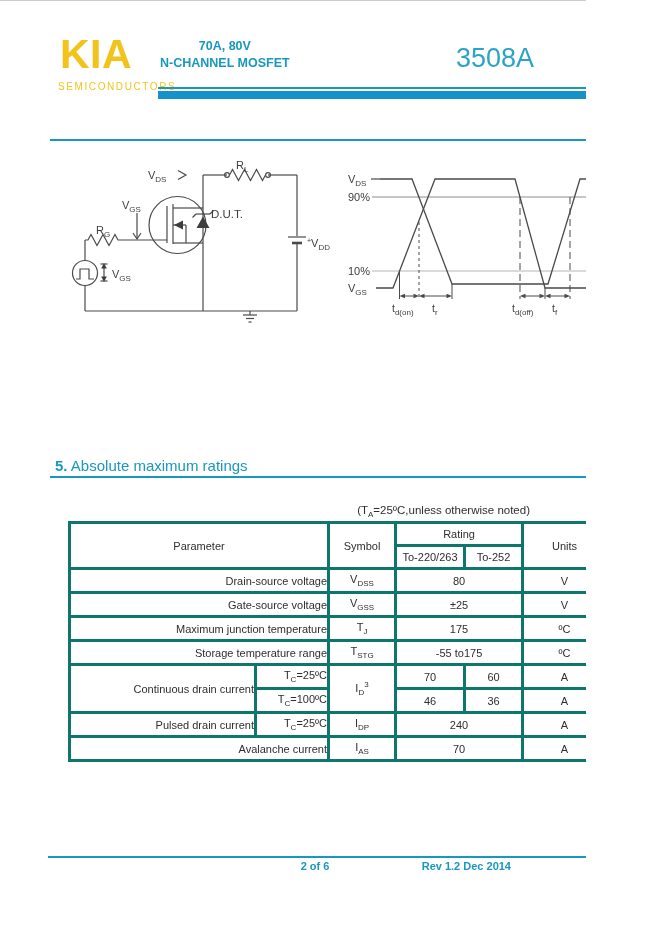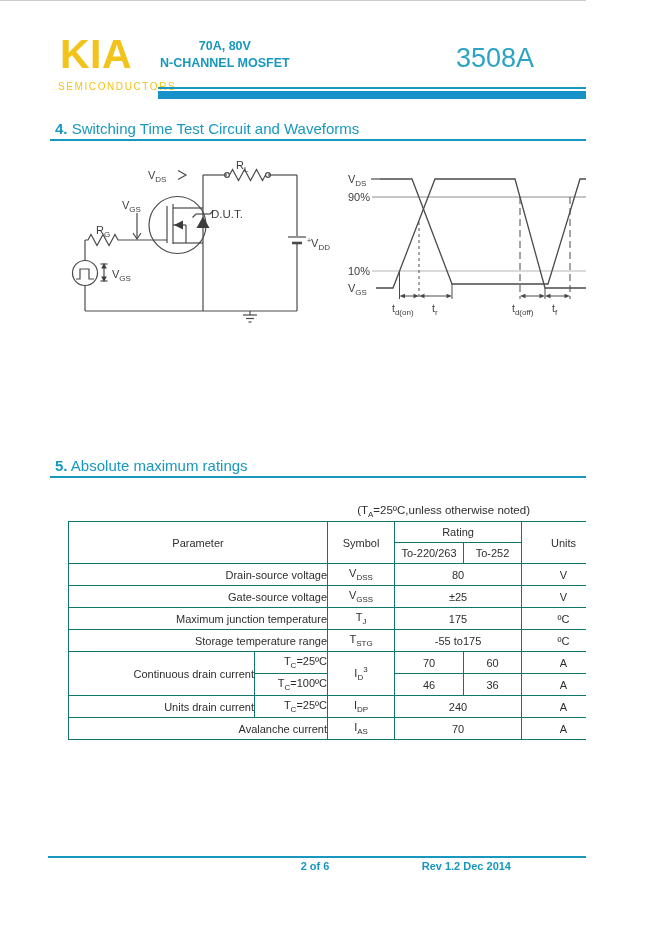--- a/index.html
+++ b/index.html
@@ -28,21 +28,21 @@
   #sec5-rule{top:475px;}
   
   .circuit{position:absolute;left:60px;top:150px;}
   .waveform{position:absolute;left:340px;top:155px;}
   svg text{fill:#3d3d3d;font-family:"Liberation Sans",sans-serif;}
   
   .note{position:absolute;top:503px;right:56px;font-size:11.5px;color:#2e2e2e;}
   .note sub{font-size:8px;}
   table.ratings{position:absolute;left:68px;top:520px;width:537px;
     border-collapse:collapse;table-layout:fixed;font-size:11px;color:#2e2e2e;}
-  table.ratings th,table.ratings td{border:1px solid #0f766e;font-weight:normal;padding:0;}
+  table.ratings th,table.ratings td{border:3px solid #0f766e;font-weight:normal;padding:0;}
   table.ratings th{height:20px;text-align:center;}
   table.ratings td{height:21px;}
   td.l{text-align:right;padding-left:7px;}
   td.c,th.c{text-align:center;}
   table.ratings sub{font-size:8px;}
   table.ratings sup{font-size:8px;}
   
   .footer-rule{position:absolute;left:48px;top:855px;width:562px;height:1.5px;background:#1898BE;}
   .page-num{position:absolute;left:270px;top:859px;width:90px;text-align:center;
     font-size:11px;font-weight:bold;color:#1898BE;}
@@ -56,21 +56,20 @@
   <div class="logo">KIA</div>
   <div class="logo-sub">SEMICONDUCTORS</div>
   <div class="spec">
     <div>70A, 80V</div>
     <div>N-CHANNEL MOSFET</div>
   </div>
   <div class="part">3508A</div>
   <div class="rule-thin"></div>
   <div class="rule-thick"></div>
 
-  <h2 class="sec-title" id="sec4-title"><span class="num">4.</span> <span>Switching Time Test Circuit and Waveforms</span></h2>
   <div class="sec-rule" id="sec4-rule"></div>
 
   <svg class="circuit" width="282" height="175" viewBox="0 0 282 175">
     <g stroke="#4a4a4a" stroke-width="1.2" fill="none">
 
       <path d="M143,24 H167"></path>
       <path d="M208,24 H237"></path>
       <path d="M169.5,24 l3,-5.5 l6,11 l6,-11 l6,11 l6,-11 l6,11 l3,-5.5"></path>
       <circle cx="167" cy="24" r="2.4"></circle>
         <circle cx="208" cy="24" r="2.4"></circle>
@@ -238,21 +237,21 @@
       <td class="c">60</td>
       <td class="c">A</td>
     </tr>
     <tr>
       <td class="l"><span>T</span><sub>C</sub><span>=100ºC</span></td>
       <td class="c">46</td>
       <td class="c">36</td>
       <td class="c">A</td>
     </tr>
     <tr>
-      <td class="l">Units drain current</td>
+      <td class="l">Pulsed drain current</td>
       <td class="l"><span>T</span><sub>C</sub><span>=25ºC</span></td>
       <td class="c"><span>I</span><sub>DP</sub></td>
       <td class="c" colspan="2">240</td>
       <td class="c">A</td>
     </tr>
     <tr>
       <td class="l" colspan="2">Avalanche current</td>
       <td class="c"><span>I</span><sub>AS</sub></td>
       <td class="c" colspan="2">70</td>
       <td class="c">A</td>

